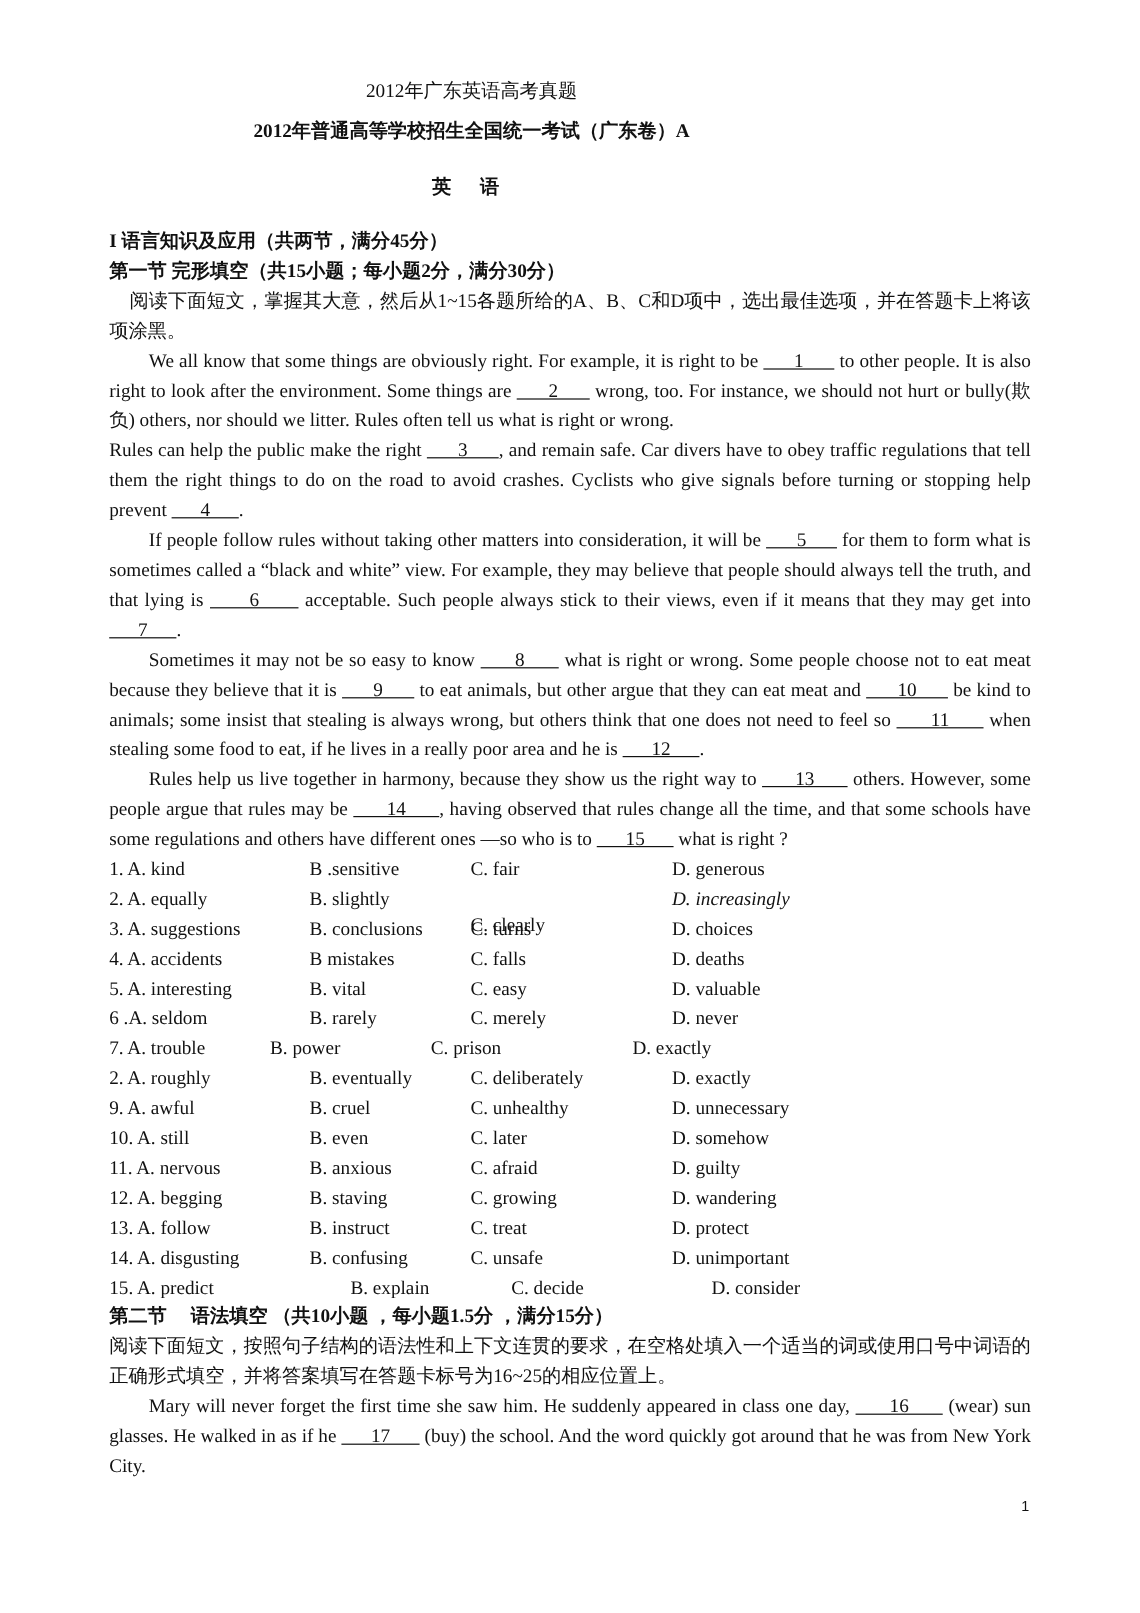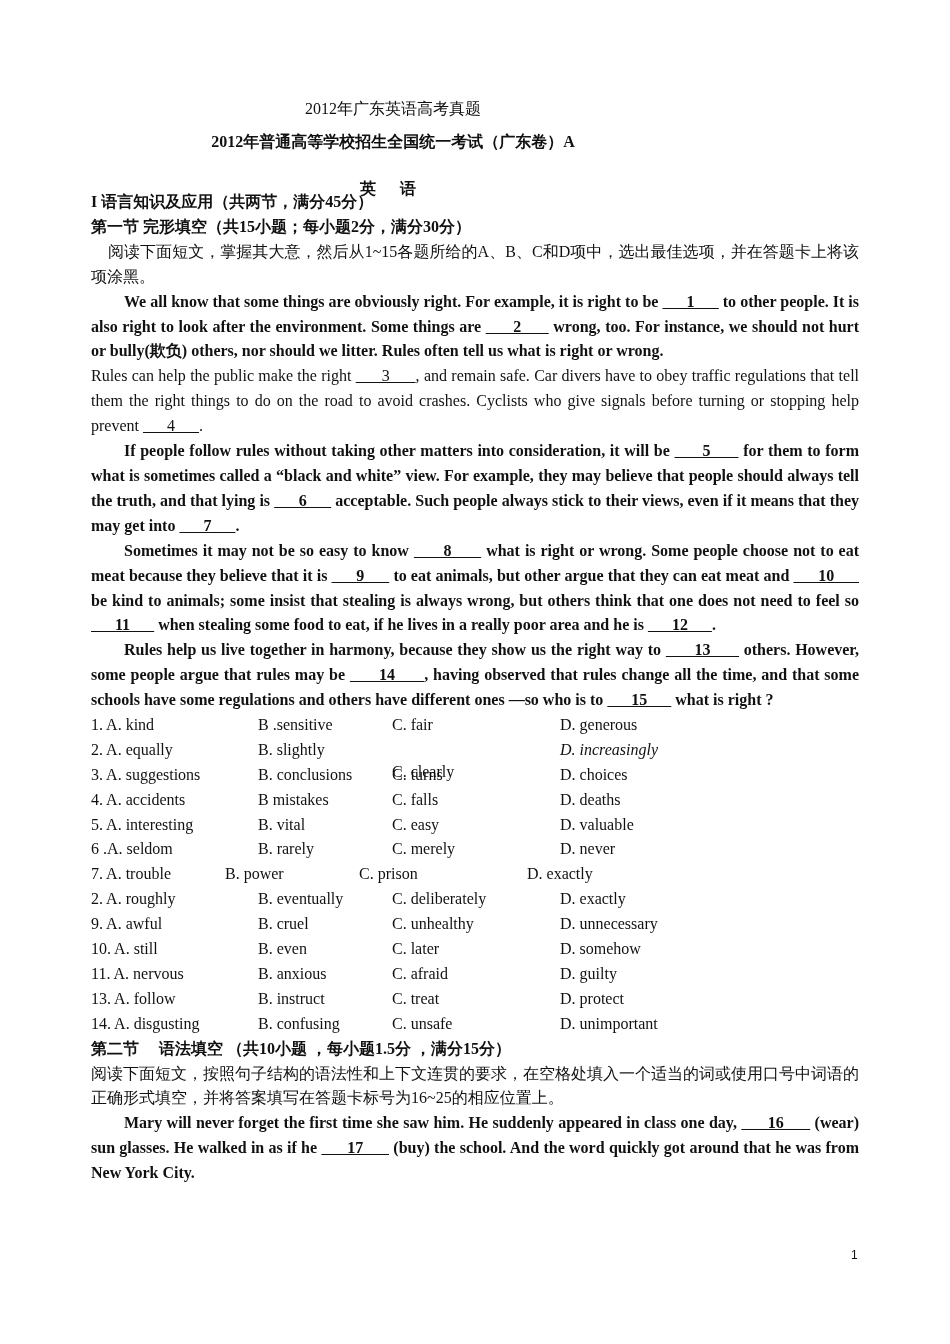--- a/index.html
+++ b/index.html
@@ -1,26 +1,26 @@
 <!DOCTYPE html>
 <html><head>
 <meta charset="utf-8">
 <style>
   html, body { margin:0; padding:0; background:#ffffff; }
   body { width:950px; height:1344px; position:relative; overflow:hidden;
          font-family:"Liberation Serif","DejaVu Serif",serif; color:#111; font-size:16px; }
   .page { position:absolute; left:0; top:0; width:950px; height:1344px; }
-  .center { position:absolute; left:0; width:786px; text-align:center;margin-top:33px; }
+  .center { position:absolute; left:0; width:786px; text-align:center; }
   .t1 { top:66px; font-size:16px; }
   .t2 { top:99px; font-size:16px; font-weight:bold; }
   .t3 { top:146px; font-size:16px; font-weight:bold; letter-spacing:10px; }
   .block { position:absolute; left:91px; width:768px; line-height:24.9px; }
   .bold { font-weight:bold; }
   p { margin:0; text-align:justify; }
-  .indent { text-indent:33px;font-weight:bold; }
+  .indent { text-indent:33px; }
   .indent-s { text-indent:17px; }
   .blank { text-decoration:underline; white-space:pre; }
   .row { position:relative; height:24.9px; line-height:24.9px; white-space:nowrap; }
   .row span { position:absolute; top:0; }
   .pn { position:absolute; left:851px; top:1248px; font-family:"Liberation Sans","DejaVu Sans",sans-serif; font-size:12px; }
 </style>
 </head>
 <body>
 
 <div class="page">
@@ -100,30 +100,42 @@
           <span style="left: 301px;">C. later</span>
           <span style="left: 469px;">D. somehow</span>
         </div>
         <div class="row">
           <span style="left: 0px;">11. A. nervous</span>
           <span style="left: 167px;">B. anxious</span>
           <span style="left: 301px;">C. afraid</span>
           <span style="left: 469px;">D. guilty</span>
         </div>
         <div class="row">
+          <span style="left: 0px;">12. A. begging</span>
+          <span style="left: 167px;">B. staving</span>
+          <span style="left: 301px;">C. growing</span>
+          <span style="left: 469px;">D. wandering</span>
+        </div>
+        <div class="row">
           <span style="left: 0px;">13. A. follow</span>
           <span style="left: 167px;">B. instruct</span>
           <span style="left: 301px;">C. treat</span>
           <span style="left: 469px;">D. protect</span>
         </div>
         <div class="row">
           <span style="left: 0px;">14. A. disgusting</span>
           <span style="left: 167px;">B. confusing</span>
           <span style="left: 301px;">C. unsafe</span>
           <span style="left: 469px;">D. unimportant</span>
+        </div>
+        <div class="row">
+          <span style="left: 0px;">15. A. predict</span>
+          <span style="left: 201px;">B. explain</span>
+          <span style="left: 335px;">C. decide</span>
+          <span style="left: 502px;">D. consider</span>
         </div>
       </div>
     <div class="bold">第二节　 语法填空 （共10小题 ，每小题1.5分 ，满分15分）</div>
     <p>阅读下面短文，按照句子结构的语法性和上下文连贯的要求，在空格处填入一个适当的词或使用口号中词语的正确形式填空，并将答案填写在答题卡标号为16~25的相应位置上。</p>
     <div id="passage2">
         <p class="indent"><span>Mary will never forget the first time she saw him. He suddenly appeared in class one day, </span><span class="blank">&nbsp;&nbsp;&nbsp;&nbsp;&nbsp;&nbsp;16&nbsp;&nbsp;&nbsp;&nbsp;&nbsp;&nbsp;</span><span> (wear) sun glasses. He walked in as if he </span><span class="blank">&nbsp;&nbsp;&nbsp;&nbsp;&nbsp;&nbsp;17&nbsp;&nbsp;&nbsp;&nbsp;&nbsp;&nbsp;</span><span> (buy) the school. And the word quickly got around that he was from New York City.</span></p>
       </div>
   </div>
 
   <div class="pn">1</div>

